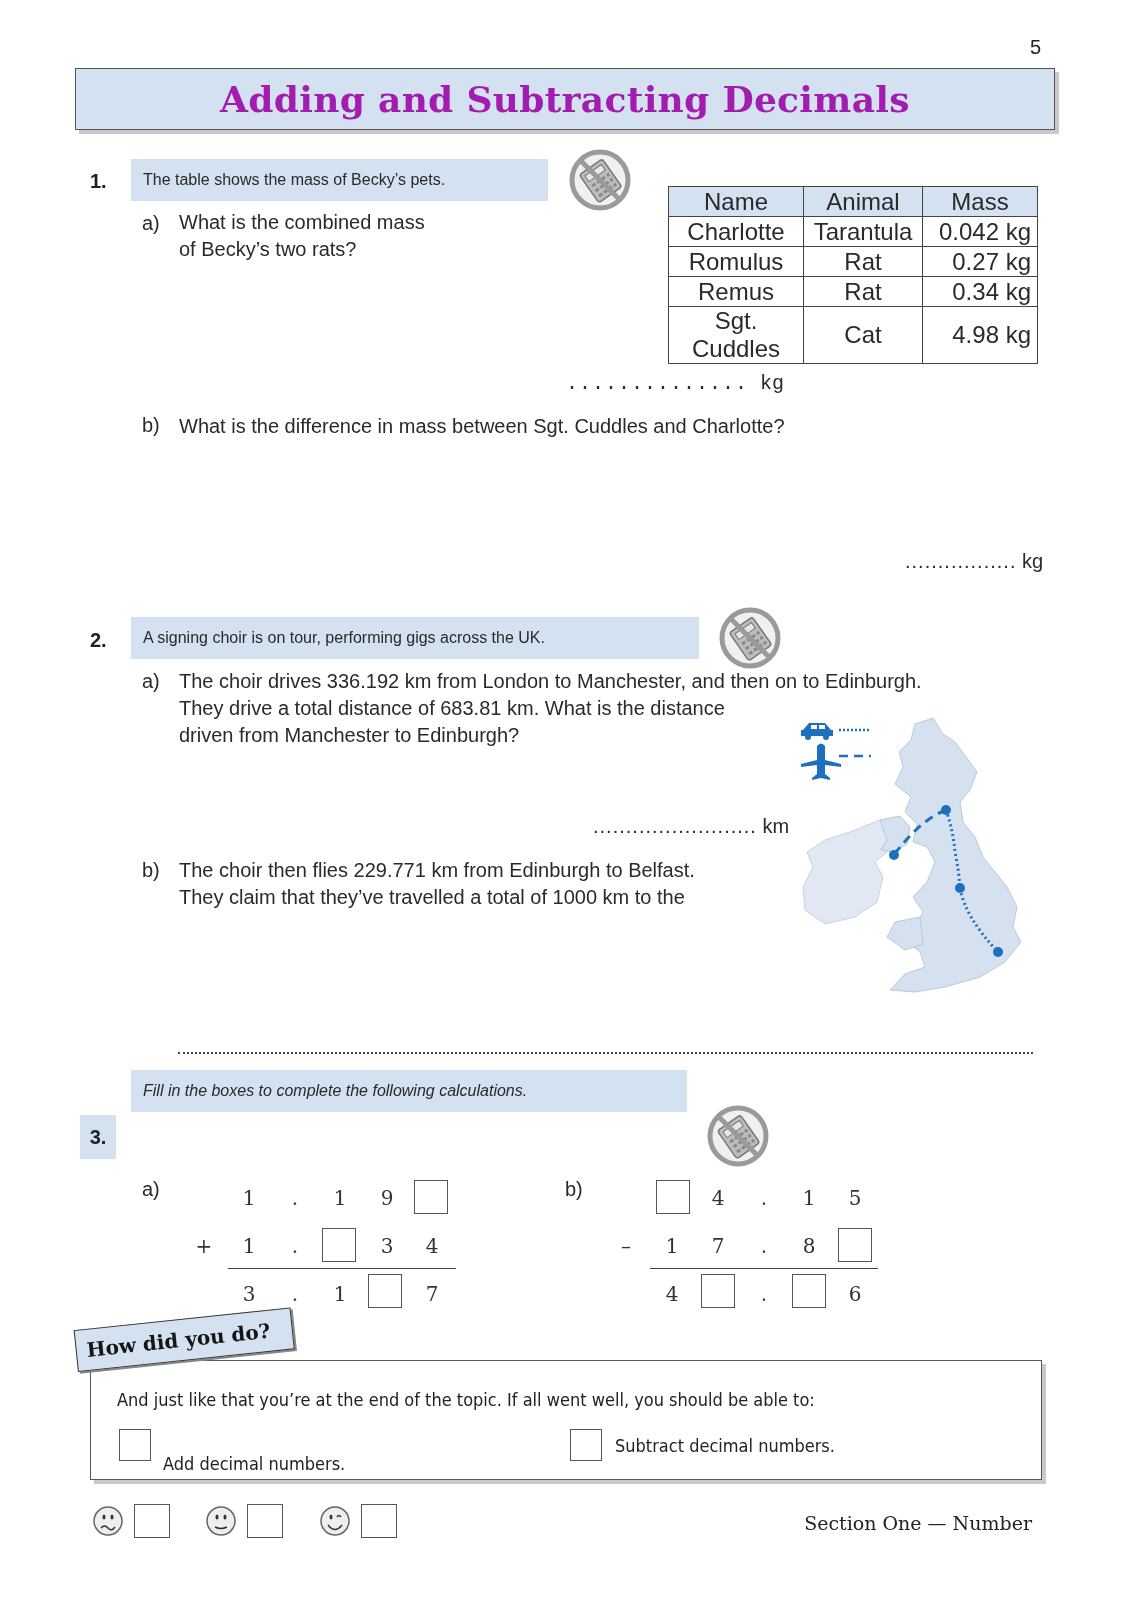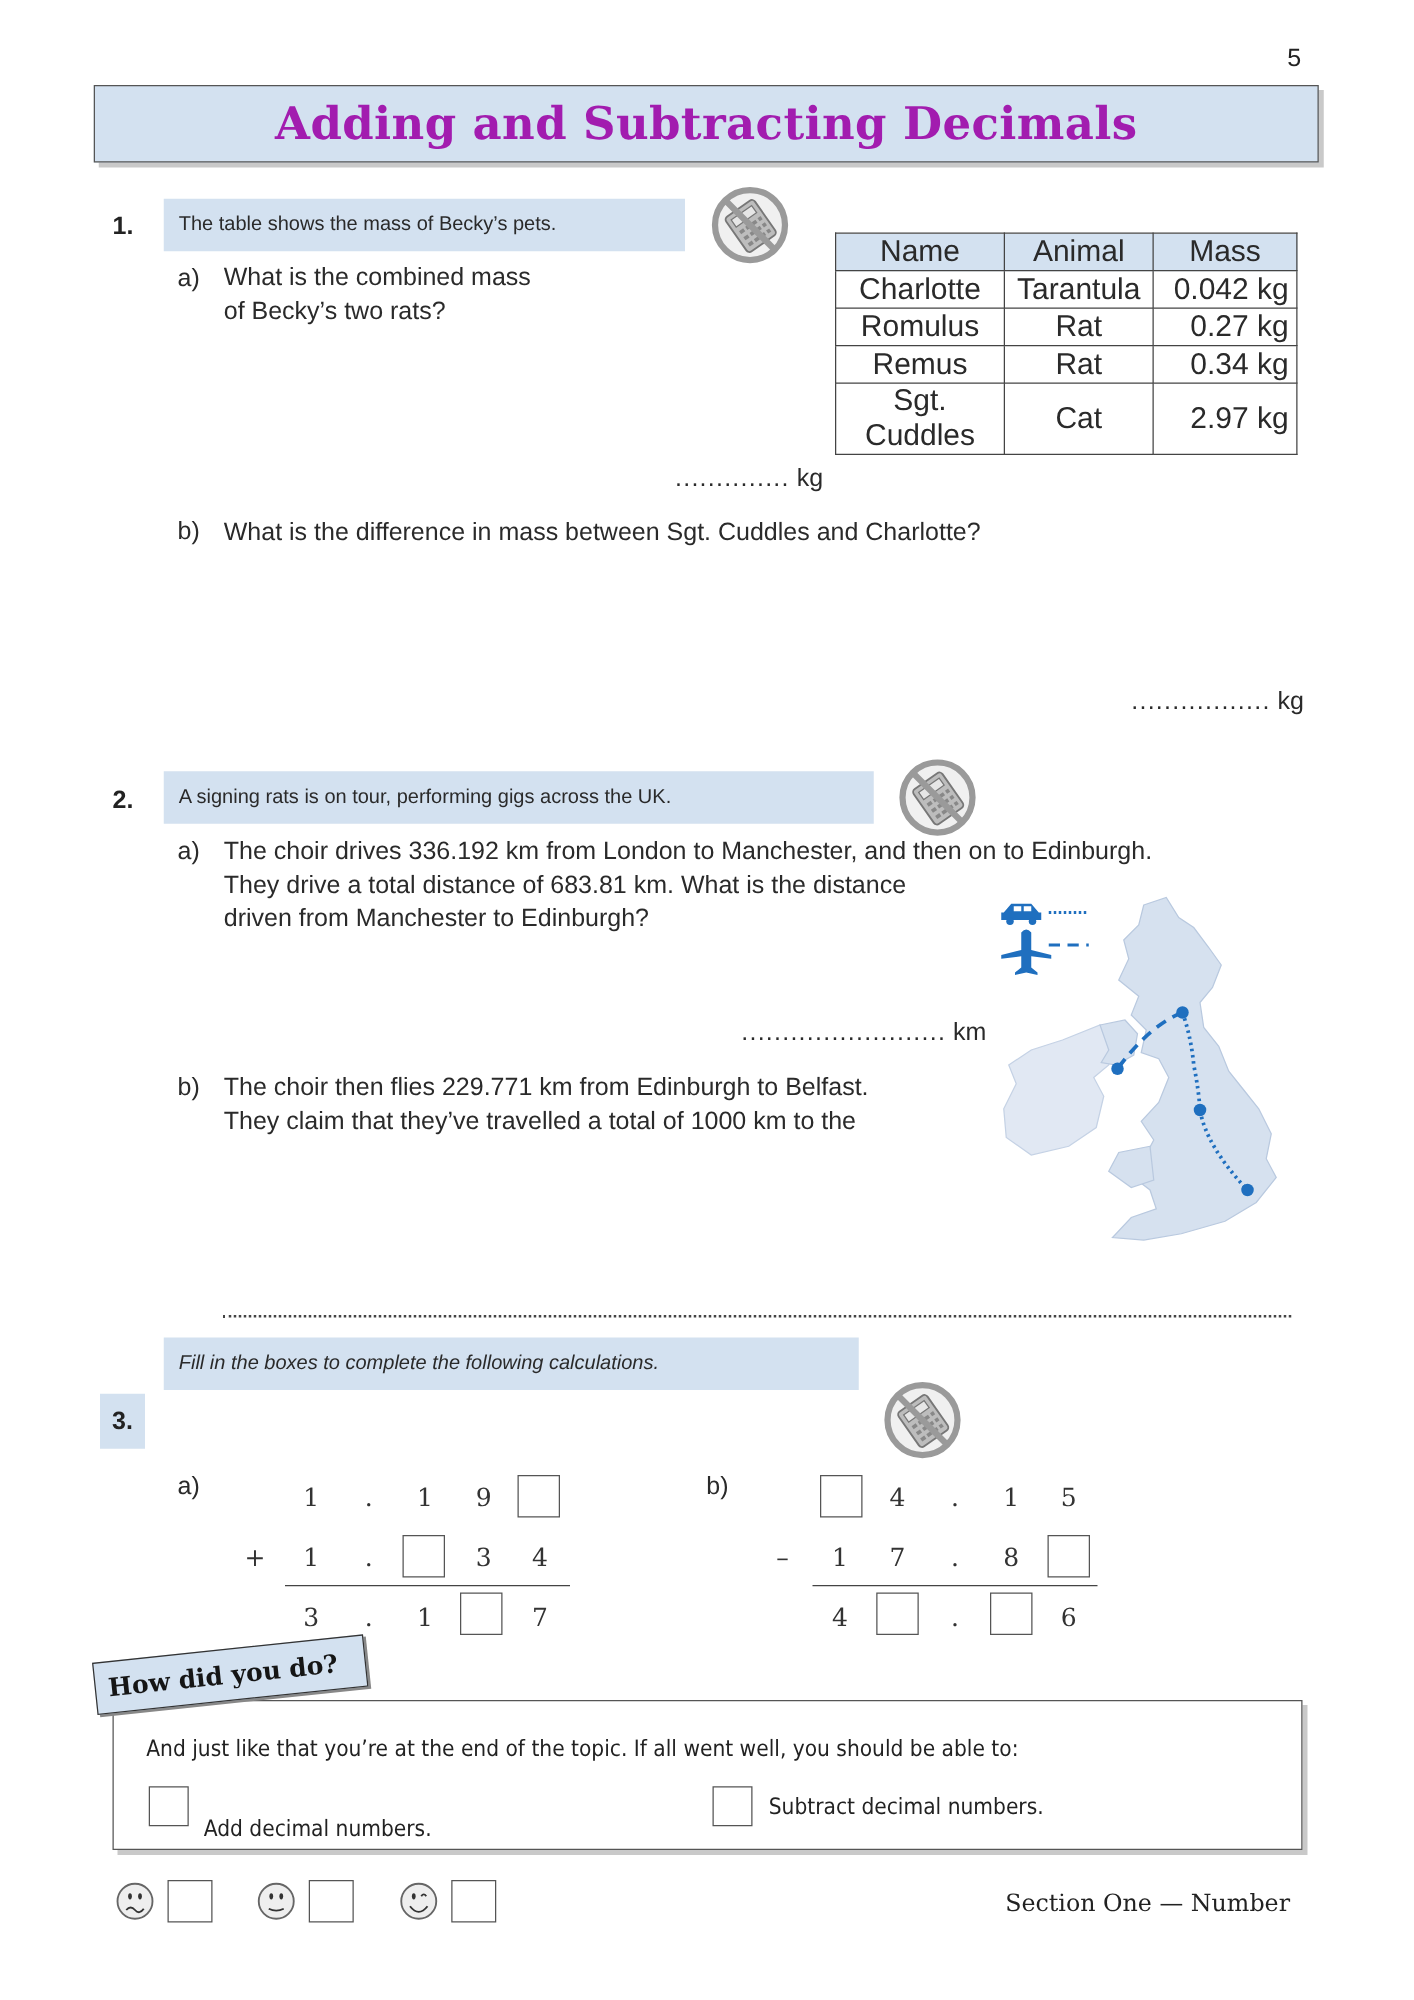--- a/index.html
+++ b/index.html
@@ -102,45 +102,45 @@
       <td class="r">0.27 kg</td>
     </tr>
     <tr>
       <td class="c">Remus</td>
       <td class="c">Rat</td>
       <td class="r">0.34 kg</td>
     </tr>
     <tr>
       <td class="c">Sgt. Cuddles</td>
       <td class="c">Cat</td>
-      <td class="r">2.97 kg</td>
+      <td class="r">4.98 kg</td>
     </tr>
   </tbody>
     </table>
 </div>
 
 <div class="abs part-label" style="left:142px; top:212px;">a)</div>
 <div class="abs body-text" style="left:179px; top:209px;">
   <div>What is the combined mass</div>
   <div>of Becky’s two rats?</div>
 </div>
-<div class="abs answer-line" style="left:540px; top:372px;">
+<div class="abs answer-line" style="left:566px; top:372px;font-family:Liberation Mono, monospace;">
   <span class="dots">..............</span>
   <span>kg</span>
 </div>
 
 <div class="abs part-label" style="left:142px; top:414px;">b)</div>
 <div class="abs body-text" style="left:179px; top:413px;">What is the difference in mass between Sgt. Cuddles and Charlotte?</div>
 <div class="abs answer-line" style="left:905px; top:550px;">
   <span class="dots">.................</span>
   <span>kg</span>
 </div>
 
 <div class="abs qnum" style="left:90px; top:629px;">2.</div>
-<div class="abs qhead" style="left:131px; top:617px; width:544px;">A signing rats is on tour, performing gigs across the UK.</div>
+<div class="abs qhead" style="left:131px; top:617px; width:544px;">A signing choir is on tour, performing gigs across the UK.</div>
 
 <svg class="abs nocalc" style="left:718px; top:606px;" viewBox="0 0 64 64">
   <circle cx="32" cy="32" r="28" fill="#f0f0f0" stroke="#9a9a9a" stroke-width="5"></circle>
   <g transform="rotate(-35 32 32)">
     <rect x="18" y="16" width="28" height="34" rx="3" fill="#bdbdbd" stroke="#777" stroke-width="1.5"></rect>
     <rect x="22" y="20" width="20" height="7" fill="#e6e6e6" stroke="#777" stroke-width="1"></rect>
     <g fill="#888">
       <rect x="22" y="31" width="4" height="3"></rect>
         <rect x="28" y="31" width="4" height="3"></rect>
         <rect x="34" y="31" width="4" height="3"></rect>

